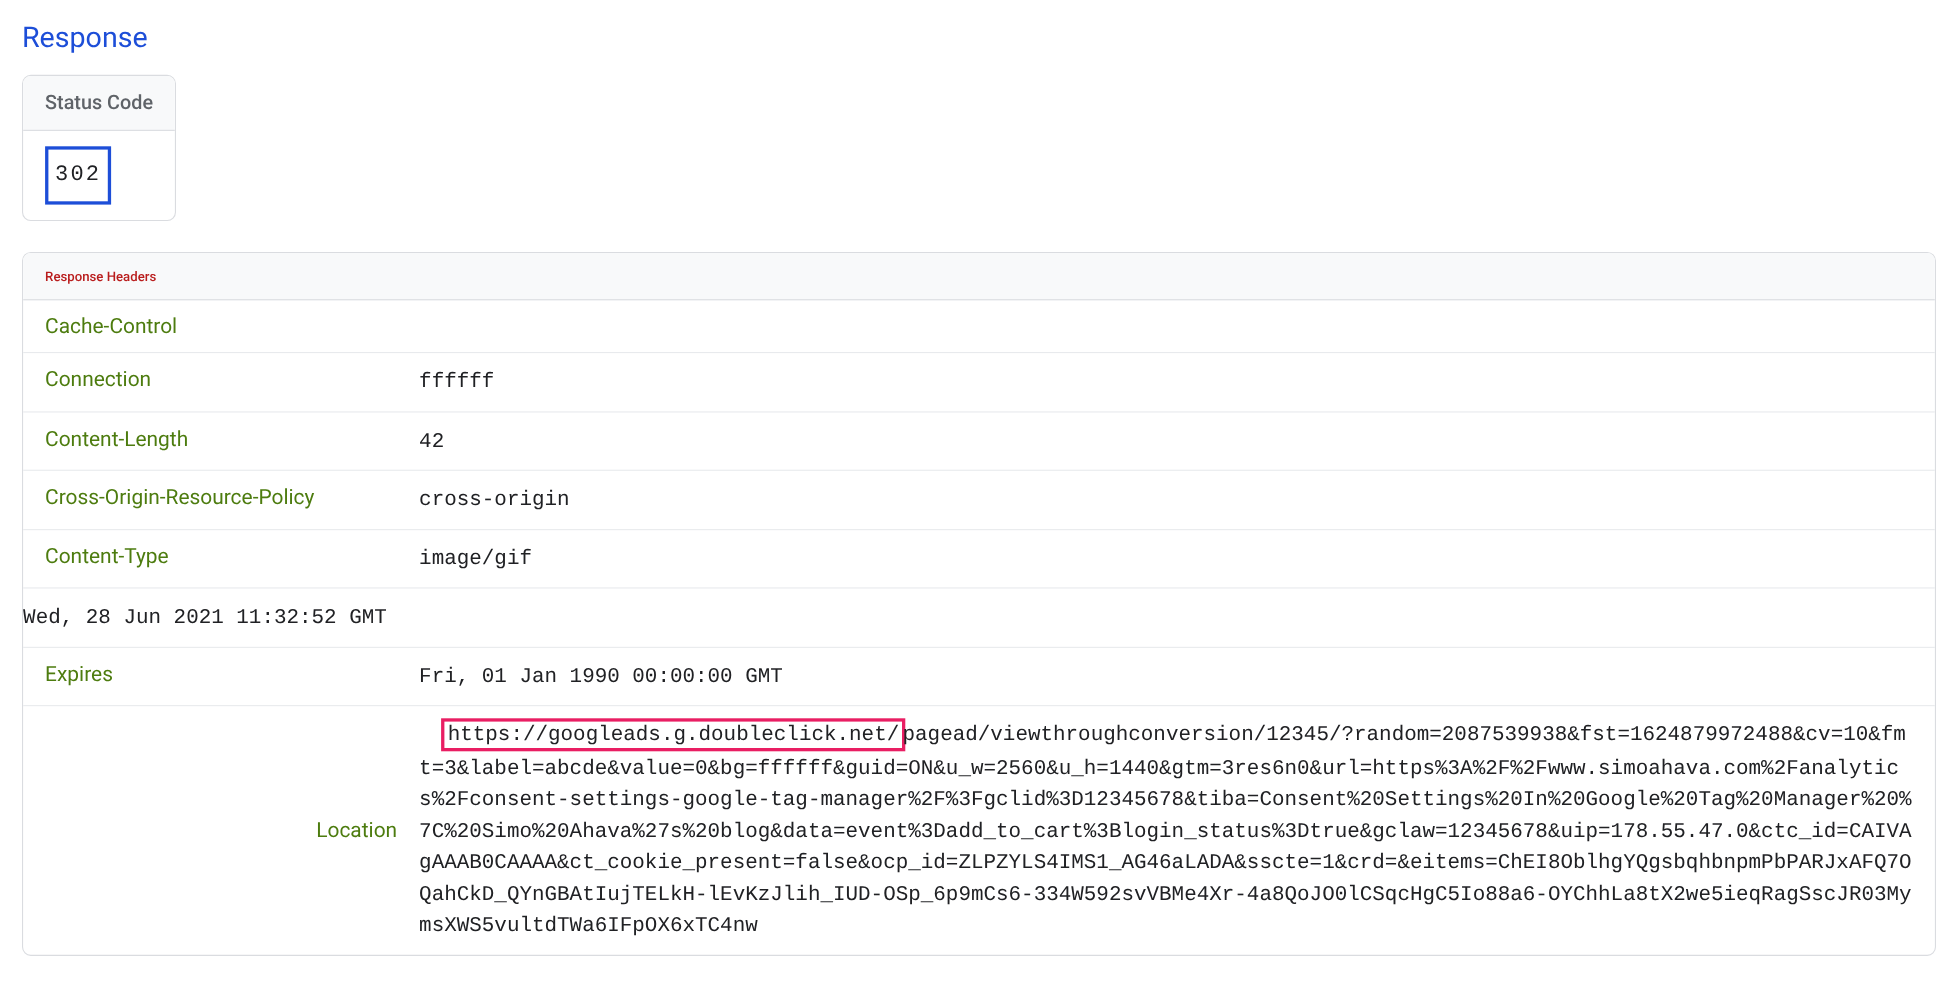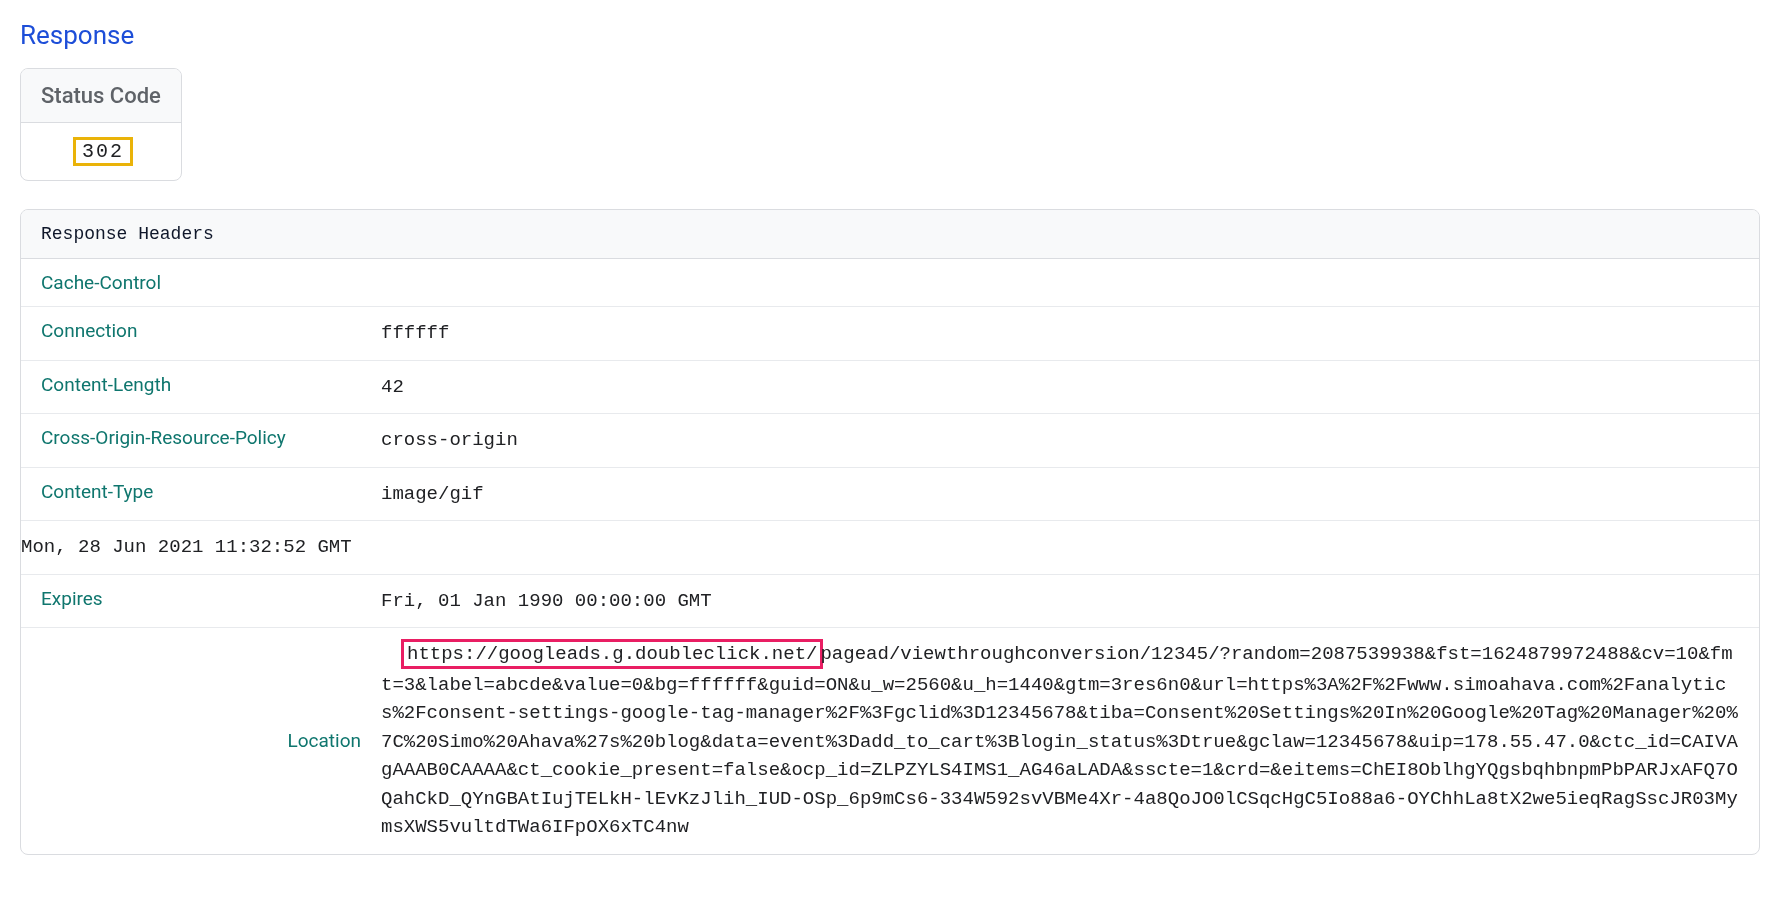--- a/index.html
+++ b/index.html
@@ -22,68 +22,66 @@
     .status-box {
       display: inline-block;
       border: 1px solid #dadce0;
       border-radius: 8px;
       overflow: hidden;
       margin-bottom: 24px;
     }
     .status-header {
       background: #f8f9fa;
       padding: 14px 20px;
-      font-size: 22px;
+      font-size: 18px;
       font-weight: 500;
       color: #5f6368;
       border-bottom: 1px solid #dadce0;
     }
     .status-body {
       padding: 14px 20px;
     }
     .status-value-wrap {
       display: inline-block;
-      border: 3px solid #eab308;
-      padding: 0 6px;
-      margin-left: 32px;
+      border: 3px solid #1d4ed8;
+      padding: 12px 6px;
     }
     .status-value {
       font-family: "SFMono-Regular", Consolas, "Liberation Mono", Menlo, Courier, monospace;
       font-size: 20px;
       letter-spacing: 2px;
       color: #202124;
     }
     .headers-box {
       border: 1px solid #dadce0;
       border-radius: 8px;
       overflow: hidden;
     }
     .headers-title {
       background: #f8f9fa;
       padding: 14px 20px;
-      font-size: 18px;
+      font-size: 12px;
       font-weight: 500;
-      color: #0f172a;
+      color: #b91c1c;
       border-bottom: 1px solid #dadce0;
-      font-family: Liberation Mono, monospace;
     }
     .header-row {
       display: flex;
       border-bottom: 1px solid #e8eaed;
       align-items: flex-start;
     }
     .header-row:last-child {
       border-bottom: none;
     }
     .header-name {
       width: 360px;
       flex-shrink: 0;
       padding: 12px 20px;
       font-size: 19px;
-      color: #0f766e;
+      color: #4d7c0f;
     }
     .header-value {
       flex: 1;
       padding: 12px 20px 12px 0;
       font-family: "SFMono-Regular", Consolas, "Liberation Mono", Menlo, Courier, monospace;
       font-size: 19px;
       color: #202124;
       word-break: break-all;
       line-height: 1.5;
     }
@@ -131,21 +129,21 @@
   </div>
   <div class="header-row">
     <div class="header-name">Cross-Origin-Resource-Policy</div>
     <div class="header-value">cross-origin</div>
   </div>
   <div class="header-row">
     <div class="header-name">Content-Type</div>
     <div class="header-value">image/gif</div>
   </div>
   <div class="header-row">
-    <div class="header-value">Mon, 28 Jun 2021 11:32:52 GMT</div>
+    <div class="header-value">Wed, 28 Jun 2021 11:32:52 GMT</div>
   </div>
   <div class="header-row">
     <div class="header-name">Expires</div>
     <div class="header-value">Fri, 01 Jan 1990 00:00:00 GMT</div>
   </div>
 
   <div class="header-row">
     <div class="header-name" style="align-self:center;text-align:right;">Location</div>
     <div class="header-value">
       <span class="location-prefix">

